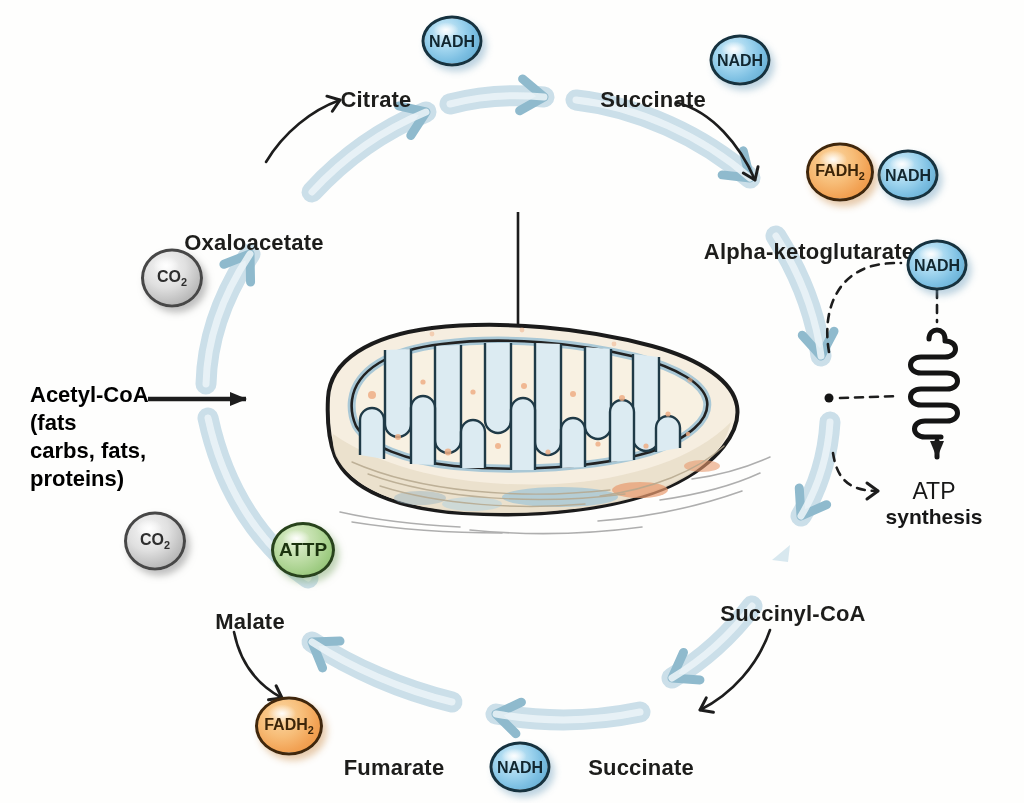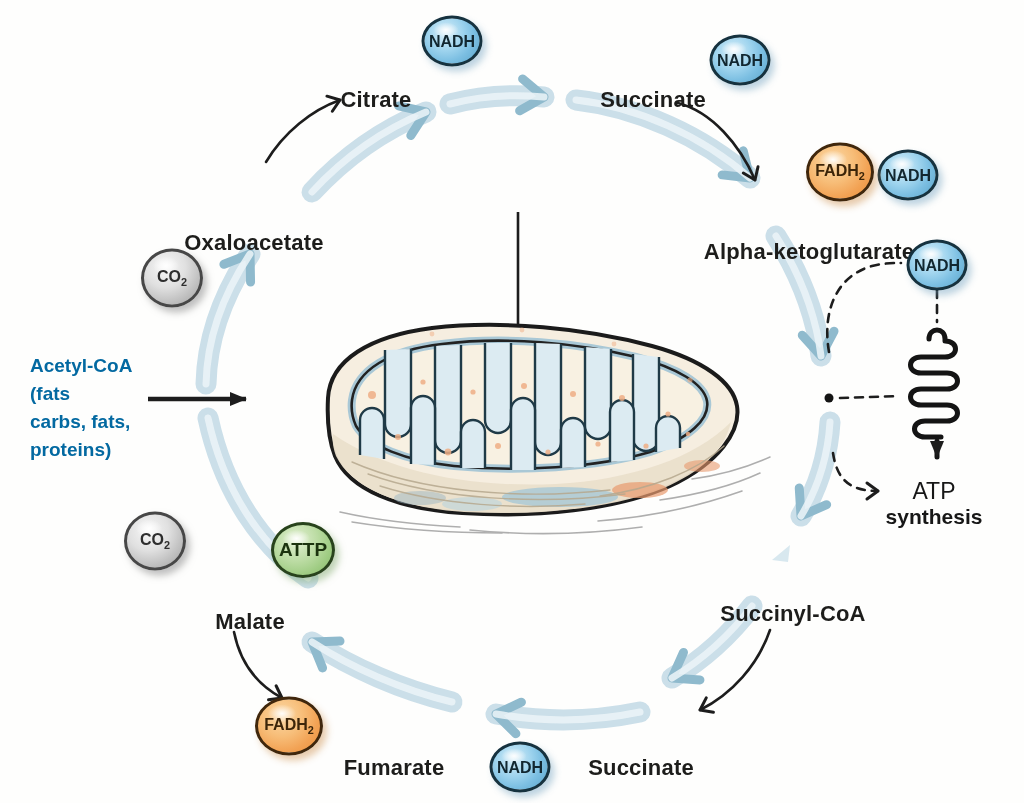--- a/index.html
+++ b/index.html
@@ -4,21 +4,21 @@
 <style>
   html,body{margin:0;padding:0;background:#ffffff;}
   .stage{position:relative;width:1024px;height:803px;background:#fefefd;overflow:hidden;
          font-family:"Liberation Sans",sans-serif;color:#1c1c1c;}
   svg.layer{position:absolute;left:0;top:0;}
   
   .lbl{position:absolute;transform:translate(-50%,-50%);white-space:nowrap;
        font-size:22px;font-weight:700;color:#1d1d1b;letter-spacing:.2px;margin-top:30px;}
   .lbl-center{position:absolute;transform:translate(-50%,0);text-align:center;
        font-size:21px;font-weight:700;line-height:26px;color:#141414;}
-  .lbl-block{position:absolute;font-size:19px;font-weight:700;line-height:28px;color:#0369a1;}
+  .lbl-block{position:absolute;font-size:22px;font-weight:700;line-height:28px;color:#000000;margin-top:29px;}
   .lbl-block span{display:block;}
   .atp-block{position:absolute;transform:translate(-50%,0);text-align:center;color:#171717;}
   .atp-block .l1{display:block;font-size:23px;font-weight:400;line-height:26px;}
   .atp-block .l2{display:block;font-size:21px;font-weight:600;line-height:26px;}
   
   .badge{position:absolute;transform:translate(-50%,-50%);border-radius:50%;
          display:flex;align-items:center;justify-content:center;
          font-weight:700;text-align:center;}
   .badge::before{content:"";position:absolute;left:16%;top:9%;width:46%;height:34%;
          border-radius:50%;

